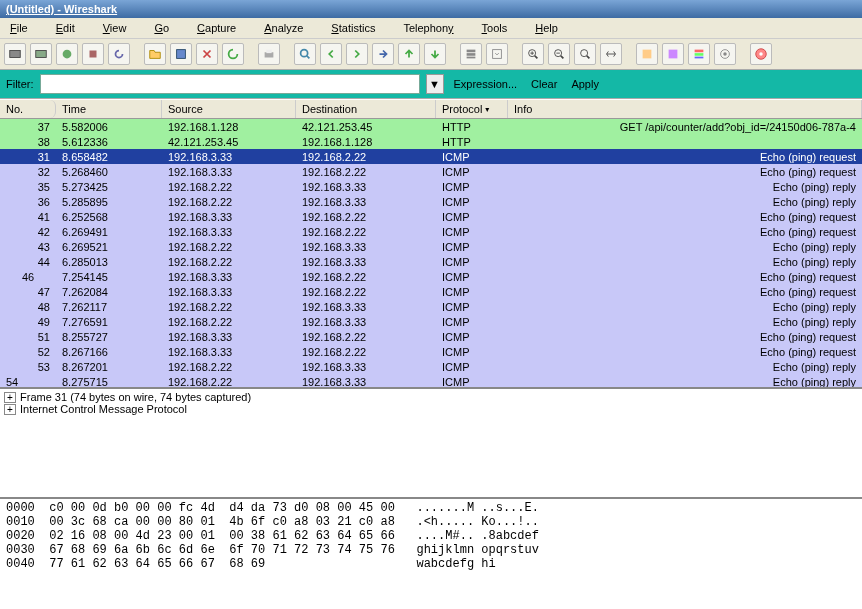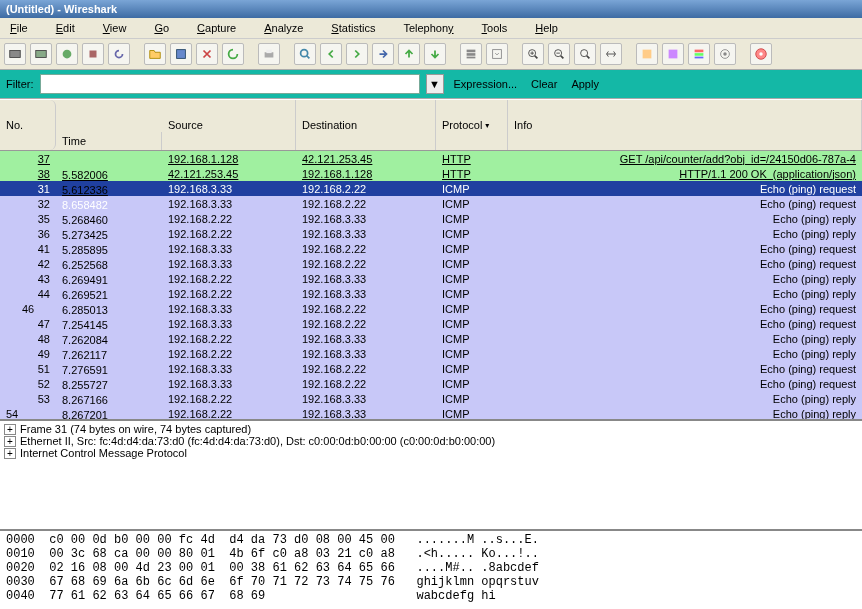--- a/index.html
+++ b/index.html
@@ -1,42 +1,42 @@
 <!DOCTYPE html>
 <html><head>
 <meta charset="utf-8">
 <style>
 * { margin:0; padding:0; box-sizing:border-box; font-family:Tahoma,sans-serif; font-size:11px; }
 body { background:#f0f0f0; width:862px; height:609px; overflow:hidden; }
 .titlebar { background:linear-gradient(#7aa5d6,#3d6ba3); color:#fff; padding:3px 6px; height:18px; display:flex; align-items:center; }
-.titlebar span { font-weight:bold; }
+.titlebar span { font-weight:bold;text-decoration:underline; }
 .menubar { background:#ece9d8; padding:2px 4px; display:flex; gap:16px; border-bottom:1px solid #ccc; }
 .menubar span { padding:2px 6px; cursor:default; }
 .menubar u { text-decoration:underline; }
 .toolbar { background:#ece9d8; padding:4px; display:flex; gap:4px; align-items:center; border-bottom:1px solid #aaa; }
 .tbtn { width:22px; height:22px; border:1px solid #bbb; background:#f5f5f0; display:flex; align-items:center; justify-content:center; border-radius:2px; }
 .tbtn svg { width:14px; height:14px; }
 .tsep { width:6px; }
 .filterbar { background:#14b8a6; padding:4px 6px; display:flex; align-items:center; gap:6px; border-bottom:1px solid #aaa; }
 .filterbar label { }
 .filterbar input { flex:0 0 380px; height:20px; border:1px solid #7a9; background:#fff; padding:0 4px; }
 .filterbar .ddbtn { width:18px; height:20px; border:1px solid #999; background:#eee; display:flex; align-items:center; justify-content:center; }
 .filterbar .link { color:#000; padding:0 4px; cursor:default; }
 .packet-headers { display:flex; background:#ece9d8; border-top:1px solid #fff; border-bottom:1px solid #999; }
 .ph { border-right:1px solid #ccc; padding:3px 6px; font-weight:normal; display:flex; align-items:center; gap:3px; }
 .col-no { width:56px;border-radius:6px; }
-.col-time { width:106px;margin-top:32px; }
+.col-time { width:106px; }
 .col-src { width:134px; }
 .col-dst { width:140px; }
 .col-proto { width:72px; }
 .col-info { flex:1;text-align:right; }
 .packet-list { height:268px; overflow:hidden; font-family:"Courier New",monospace; font-size:12px; background:#fff; }
 .row { display:flex; height:15px; align-items:center; white-space:pre; }
 .row span { overflow:hidden; padding:0 6px; }
-.r-http { background:#a0f0a0;text-decoration:underline; }
+.r-http { background:#a0f0a0; }
 .r-icmp { background:#c8c8f8; }
 .r-sel { background:#2040a0; color:#fff; }
 .details { height:110px; overflow:auto; background:#fff; border-top:2px solid #888; font-family:"Courier New",monospace; font-size:12px; padding:2px 4px; }
 .details .line { white-space:pre; }
 .details .exp { display:inline-block; width:12px; text-align:center; border:1px solid #888; height:11px; line-height:9px; margin-right:4px; font-size:10px; }
 .hexpane { height:120px; background:#fff; border-top:2px solid #888; font-family:"Courier New",monospace; font-size:12px; padding:2px 6px; white-space:pre; }
 .sortarrow { font-size:8px; }
 </style>
 </head>
 <body>
@@ -233,42 +233,41 @@
   <div class="ph col-dst">Destination</div>
   <div class="ph col-proto">
       <span>Protocol</span> 
       <span class="sortarrow">▾</span>
     </div>
   <div class="ph col-info">Info</div>
 </div>
 
 <div class="packet-list" id="packet-list">
     <div class="row r-http"><span class="col-no" style="text-align:right">37</span><span class="col-time">5.582006</span><span class="col-src">192.168.1.128</span><span class="col-dst">42.121.253.45</span><span class="col-proto">HTTP</span><span class="col-info">GET /api/counter/add?obj_id=/24150d06-787a-4</span></div>
-    <div class="row r-http"><span class="col-no" style="text-align:right">38</span><span class="col-time">5.612336</span><span class="col-src">42.121.253.45</span><span class="col-dst">192.168.1.128</span><span class="col-proto">HTTP</span><span class="col-info">HTTP/1.1 200 OK  (application/json)</span></div>
+    <div class="row r-http"><span class="col-no" style="text-align:right">38</span><span class="col-time">5.612336</span><span class="col-src">42.121.253.45</span><span class="col-dst">192.168.1.128</span><span class="col-proto">HTTP</span></div>
     <div class="row r-sel"><span class="col-no" style="text-align:right">31</span><span class="col-time">8.658482</span><span class="col-src">192.168.3.33</span><span class="col-dst">192.168.2.22</span><span class="col-proto">ICMP</span><span class="col-info">Echo (ping) request</span></div>
     <div class="row r-icmp"><span class="col-no" style="text-align:right">32</span><span class="col-time">5.268460</span><span class="col-src">192.168.3.33</span><span class="col-dst">192.168.2.22</span><span class="col-proto">ICMP</span><span class="col-info">Echo (ping) request</span></div>
     <div class="row r-icmp"><span class="col-no" style="text-align:right">35</span><span class="col-time">5.273425</span><span class="col-src">192.168.2.22</span><span class="col-dst">192.168.3.33</span><span class="col-proto">ICMP</span><span class="col-info">Echo (ping) reply</span></div>
     <div class="row r-icmp"><span class="col-no" style="text-align:right">36</span><span class="col-time">5.285895</span><span class="col-src">192.168.2.22</span><span class="col-dst">192.168.3.33</span><span class="col-proto">ICMP</span><span class="col-info">Echo (ping) reply</span></div>
     <div class="row r-icmp"><span class="col-no" style="text-align:right">41</span><span class="col-time">6.252568</span><span class="col-src">192.168.3.33</span><span class="col-dst">192.168.2.22</span><span class="col-proto">ICMP</span><span class="col-info">Echo (ping) request</span></div>
     <div class="row r-icmp"><span class="col-no" style="text-align:right">42</span><span class="col-time">6.269491</span><span class="col-src">192.168.3.33</span><span class="col-dst">192.168.2.22</span><span class="col-proto">ICMP</span><span class="col-info">Echo (ping) request</span></div>
     <div class="row r-icmp"><span class="col-no" style="text-align:right">43</span><span class="col-time">6.269521</span><span class="col-src">192.168.2.22</span><span class="col-dst">192.168.3.33</span><span class="col-proto">ICMP</span><span class="col-info">Echo (ping) reply</span></div>
     <div class="row r-icmp"><span class="col-no" style="text-align:right">44</span><span class="col-time">6.285013</span><span class="col-src">192.168.2.22</span><span class="col-dst">192.168.3.33</span><span class="col-proto">ICMP</span><span class="col-info">Echo (ping) reply</span></div>
     <div class="row r-icmp"><span class="col-no" style="text-align:center">46</span><span class="col-time">7.254145</span><span class="col-src">192.168.3.33</span><span class="col-dst">192.168.2.22</span><span class="col-proto">ICMP</span><span class="col-info">Echo (ping) request</span></div>
     <div class="row r-icmp"><span class="col-no" style="text-align:right">47</span><span class="col-time">7.262084</span><span class="col-src">192.168.3.33</span><span class="col-dst">192.168.2.22</span><span class="col-proto">ICMP</span><span class="col-info">Echo (ping) request</span></div>
     <div class="row r-icmp"><span class="col-no" style="text-align:right">48</span><span class="col-time">7.262117</span><span class="col-src">192.168.2.22</span><span class="col-dst">192.168.3.33</span><span class="col-proto">ICMP</span><span class="col-info">Echo (ping) reply</span></div>
     <div class="row r-icmp"><span class="col-no" style="text-align:right">49</span><span class="col-time">7.276591</span><span class="col-src">192.168.2.22</span><span class="col-dst">192.168.3.33</span><span class="col-proto">ICMP</span><span class="col-info">Echo (ping) reply</span></div>
     <div class="row r-icmp"><span class="col-no" style="text-align:right">51</span><span class="col-time">8.255727</span><span class="col-src">192.168.3.33</span><span class="col-dst">192.168.2.22</span><span class="col-proto">ICMP</span><span class="col-info">Echo (ping) request</span></div>
     <div class="row r-icmp"><span class="col-no" style="text-align:right">52</span><span class="col-time">8.267166</span><span class="col-src">192.168.3.33</span><span class="col-dst">192.168.2.22</span><span class="col-proto">ICMP</span><span class="col-info">Echo (ping) request</span></div>
     <div class="row r-icmp"><span class="col-no" style="text-align:right">53</span><span class="col-time">8.267201</span><span class="col-src">192.168.2.22</span><span class="col-dst">192.168.3.33</span><span class="col-proto">ICMP</span><span class="col-info">Echo (ping) reply</span></div>
     <div class="row r-icmp"><span class="col-no" style="text-align:left">54</span><span class="col-time">8.275715</span><span class="col-src">192.168.2.22</span><span class="col-dst">192.168.3.33</span><span class="col-proto">ICMP</span><span class="col-info">Echo (ping) reply</span></div>
   </div>
 
 <div class="details">
   <div class="line"><span class="exp">+</span><span>Frame 31 (74 bytes on wire, 74 bytes captured)</span></div>
-  <div class="line"><span class="exp">+</span><span>Ethernet II, Src: fc:4d:d4:da:73:d0 (fc:4d:d4:da:73:d0), Dst: c0:00:0d:b0:00:00 (c0:00:0d:b0:00:00)</span></div>
   <div class="line"><span class="exp">+</span><span>Internet Control Message Protocol</span></div>
 </div>
 
 <div class="hexpane" id="hexpane">0000  c0 00 0d b0 00 00 fc 4d  d4 da 73 d0 08 00 45 00   .......M ..s...E.
 0010  00 3c 68 ca 00 00 80 01  4b 6f c0 a8 03 21 c0 a8   .&lt;h..... Ko...!..
 0020  02 16 08 00 4d 23 00 01  00 38 61 62 63 64 65 66   ....M#.. .8abcdef
 0030  67 68 69 6a 6b 6c 6d 6e  6f 70 71 72 73 74 75 76   ghijklmn opqrstuv
 0040  77 61 62 63 64 65 66 67  68 69                     wabcdefg hi</div>
 
 </body></html>

